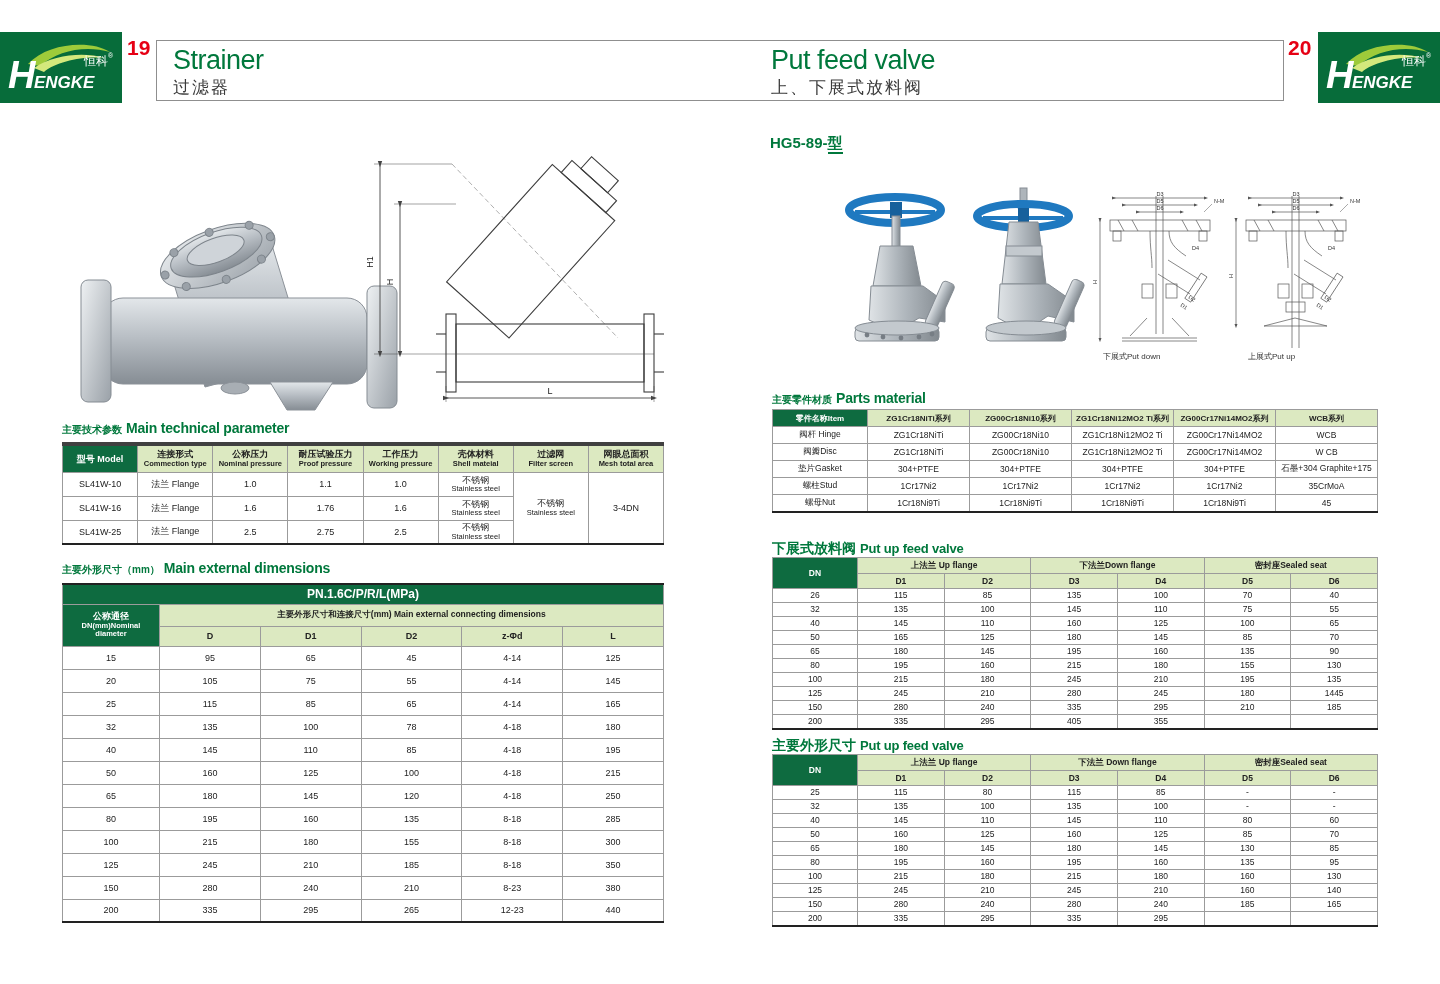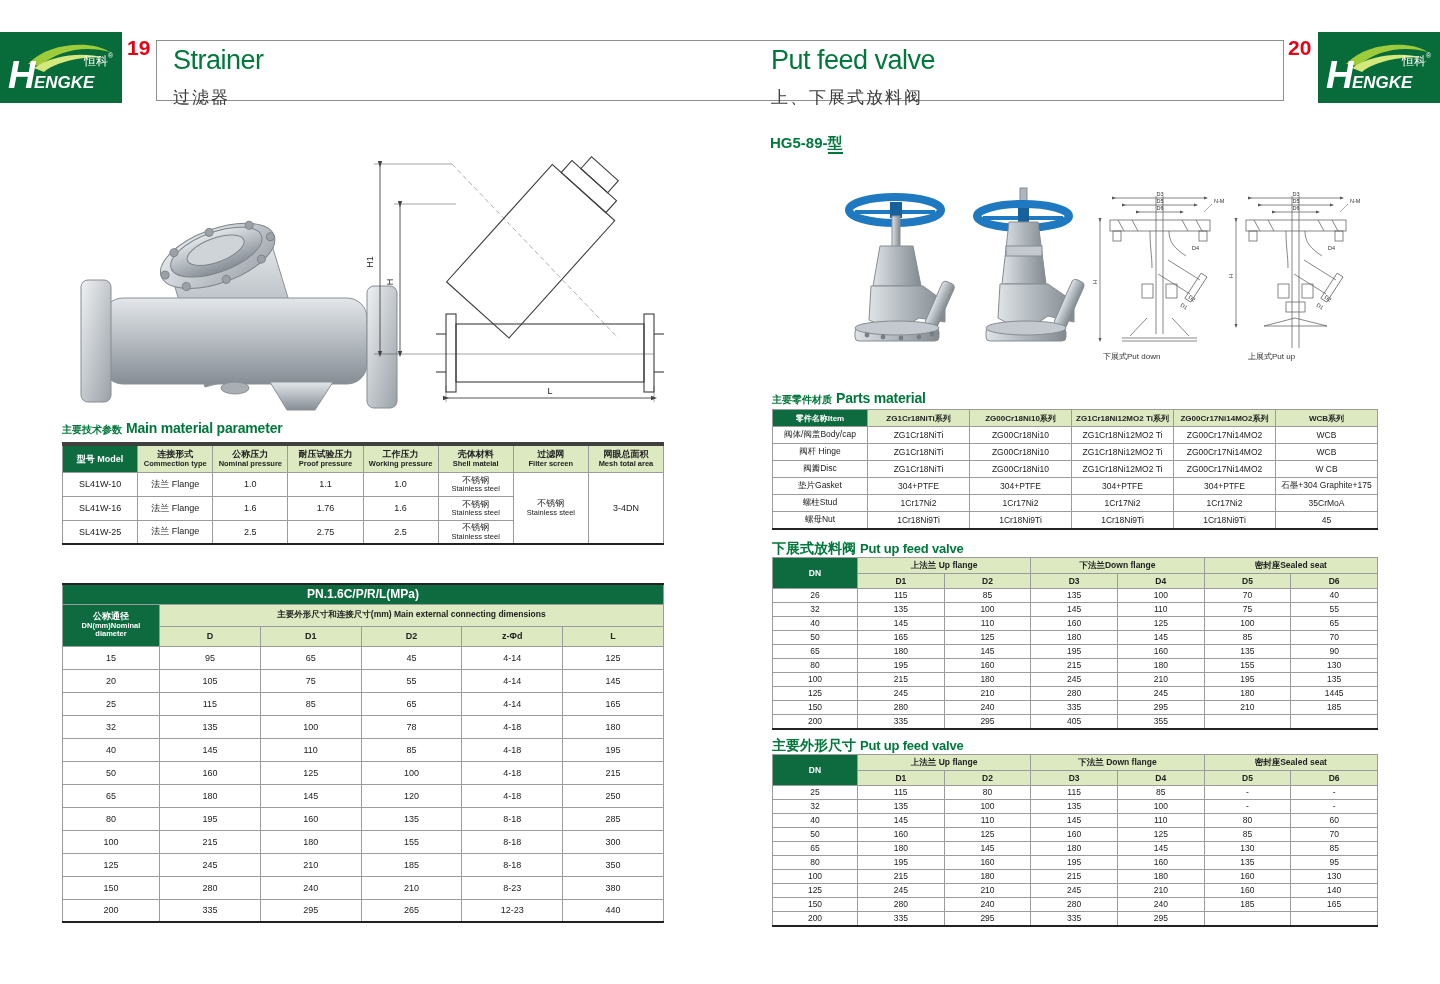--- a/index.html
+++ b/index.html
@@ -2,21 +2,21 @@
 <html><head>
 <meta charset="utf-8">
 <style>
 *{margin:0;padding:0;box-sizing:border-box}
 html,body{background:#fff}
 .page{position:relative;width:1440px;height:984px;background:#fff;font-family:"Liberation Sans",sans-serif;overflow:hidden}
 .abs{position:absolute}
 .pagenum{color:#e60014;font-weight:bold;font-size:21px}
 .hdrbox{border:1px solid #8f8f8f;background:#fff}
 .title-en{color:#00783c;font-weight:normal;font-size:27px;letter-spacing:-0.5px;line-height:1.05}
-.title-cn{color:#3a3a3a;font-size:17px;letter-spacing:2px;margin-top:12px}
+.title-cn{color:#3a3a3a;font-size:17px;letter-spacing:2px;margin-top:2px}
 .stitle{color:#00783c;font-weight:bold;white-space:nowrap}
 .stitle .cn{font-size:10px}
 .stitle .en{font-size:14px;letter-spacing:-0.2px;margin-left:4px}
 .stitle.small .cn{font-size:14px}
 .stitle.small .en{font-size:13px}
 .model-code{color:#00783c;font-weight:bold;font-size:15px}
 .model-code .u{border-bottom:2px solid #00783c;padding-bottom:1px}
 table{border-collapse:collapse;table-layout:fixed;background:#fff;border-bottom:2px solid #222}
 td{border:1px solid #9b9b9b;text-align:center;vertical-align:middle;color:#222;overflow:hidden;padding:0 1px}
 .dark{background:#0e6b40;color:#fff}
@@ -148,21 +148,21 @@
       <line x1="34" y1="62" x2="96" y2="62" stroke-width="0.5"></line>
       <line x1="86" y1="244" x2="86" y2="260" stroke-width="0.5"></line>
         <line x1="294" y1="244" x2="294" y2="260" stroke-width="0.5"></line>
     </g>
     <text x="13" y="120" font-size="9" fill="#222" transform="rotate(-90 13 120)" text-anchor="middle">H1</text>
     <text x="33" y="140" font-size="9" fill="#222" transform="rotate(-90 33 140)" text-anchor="middle">H</text>
     <text x="190" y="252" font-size="9" fill="#222" text-anchor="middle">L</text>
   </svg>
 
   <div class="abs stitle" style="left:62px;top:419px">
-    <span class="cn">主要技术参数</span><span class="en">Main material parameter</span>
+    <span class="cn">主要技术参数</span><span class="en">Main technical parameter</span>
   </div>
 
   <table id="tbl-tech" class="abs" style="left:62px;top:442px">
     <thead>
       <tr>
         <td class="dark">
             <span class="l1">型号 Model</span>
           </td>
         <td class="lite">
             <span class="l1">连接形式</span>
@@ -229,20 +229,23 @@
           <td>2.75</td>
           <td>2.5</td>
           <td>
             <span class="l1">不锈钢</span>
             <span class="l2">Stainless steel</span>
           </td>
         </tr>
       </tbody>
   </table>
 
+  <div class="abs stitle" style="left:62px;top:559px">
+    <span class="cn">主要外形尺寸（mm）</span><span class="en">Main external dimensions</span>
+  </div>
 
   <table id="tbl-dims" class="abs" style="left:62px;top:583px">
     <colgroup>
         <col style="width:97px">
         <col>
         <col>
         <col>
         <col>
         <col>
       </colgroup>
@@ -517,28 +520,20 @@
         <td class="dark">零件名称Item</td>
         <td class="lite">ZG1Cr18NiTi系列</td>
         <td class="lite">ZG00Cr18Ni10系列</td>
         <td class="lite">ZG1Cr18Ni12MO2 Ti系列</td>
         <td class="lite">ZG00Cr17Ni14MO2系列</td>
         <td class="lite">WCB系列</td>
       </tr>
     </thead>
     <tbody>
         <tr>
-          <td>阀体/阀盖Body/cap</td>
-          <td>ZG1Cr18NiTi</td>
-          <td>ZG00Cr18Ni10</td>
-          <td>ZG1Cr18Ni12MO2 Ti</td>
-          <td>ZG00Cr17Ni14MO2</td>
-          <td>WCB</td>
-        </tr>
-        <tr>
           <td>阀杆 Hinge</td>
           <td>ZG1Cr18NiTi</td>
           <td>ZG00Cr18Ni10</td>
           <td>ZG1Cr18Ni12MO2 Ti</td>
           <td>ZG00Cr17Ni14MO2</td>
           <td>WCB</td>
         </tr>
         <tr>
           <td>阀瓣Disc</td>
           <td>ZG1Cr18NiTi</td>

